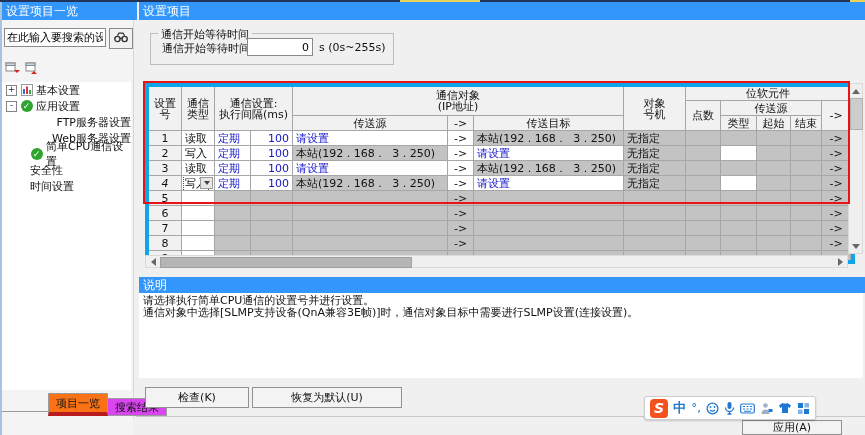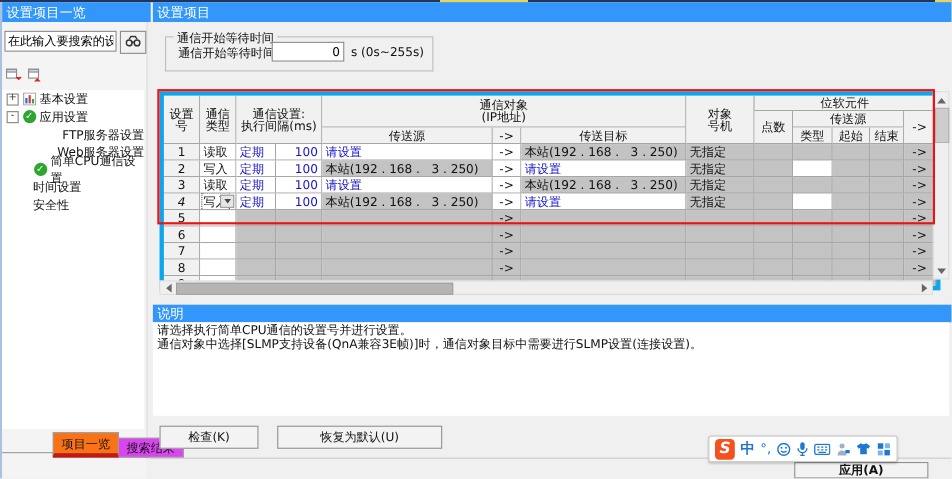--- a/index.html
+++ b/index.html
@@ -83,24 +83,24 @@
   .tri-rt{width:0;height:0;border:4px solid transparent;border-left:5px solid #666;margin-right:-3px;}
   .v-thumb{position:absolute;left:1px;top:14px;width:11px;height:30px;background:#cdcdcd;border:1px solid #b2b2b2;cursor:pointer;}
   .h-thumb{position:absolute;left:14px;top:1px;width:250px;height:9px;background:#b5b5b5;border:1px solid #a0a0a0;cursor:pointer;}
 
   
   .desc-bar{left:139px;top:277px;width:724px;height:16px;}
   .desc-body{left:139px;top:293px;width:724px;height:85px;background:#fff;padding:2px 4px;box-sizing:border-box;line-height:12px;}
 
   .btn{background:#f3f3f3;border:1px solid #919191;display:flex;align-items:center;justify-content:center;
        font-size:11px;cursor:pointer;box-sizing:border-box;}
-  .btn-check{left:145px;top:387px;width:90px;height:21px;}
+  .btn-check{left:145px;top:387px;width:104px;height:21px;}
   .btn-restore{left:252px;top:387px;width:150px;height:21px;}
   .bottom-line{left:136px;top:416px;width:729px;height:1px;background:#c9c9c9;}
-  .btn-apply{left:722px;top:420px;width:122px;height:15px;font-weight:bold;}
+  .btn-apply{left:742px;top:420px;width:100px;height:15px;}
 
   
   .ime{left:644px;top:396px;width:172px;height:24px;background:#fff;border:1px solid #cfcfcf;border-radius:3px;
        display:flex;align-items:center;gap:5px;padding:0 5px;box-sizing:border-box;z-index:6;box-shadow:0 1px 2px rgba(0,0,0,.18);}
   .sogou{width:19px;height:19px;border-radius:4px;background:#f4511e;color:#fff;font-weight:bold;font-size:14px;
        display:flex;align-items:center;justify-content:center;font-style:italic;}
   .ime-ic{color:#1f78cf;font-size:12px;display:flex;align-items:center;justify-content:center;cursor:pointer;}
 </style>
 </head>
 <body>
@@ -172,25 +172,25 @@
     </div>
     <div class="tree-row" style="padding-left: 16px;">
       <span class="t-spacer"></span>
       <span class="t-ico">
         <span class="chk">✓</span>
       </span>
       <span>简单CPU通信设置</span>
     </div>
     <div class="tree-row" style="padding-left: 16px;">
       <span class="t-spacer"></span>
-      <span>时间设置</span>
+      <span>安全性</span>
     </div>
     <div class="tree-row" style="padding-left: 16px;">
       <span class="t-spacer"></span>
-      <span>安全性</span>
+      <span>时间设置</span>
     </div>
   </div>
 <div class="abs tabs-line"></div>
 <div class="abs tabs">
   <div class="tab active">
     <span>项目一览</span>
   </div>
   <div class="tab inactive">
     <span>搜索结果</span>
   </div>

